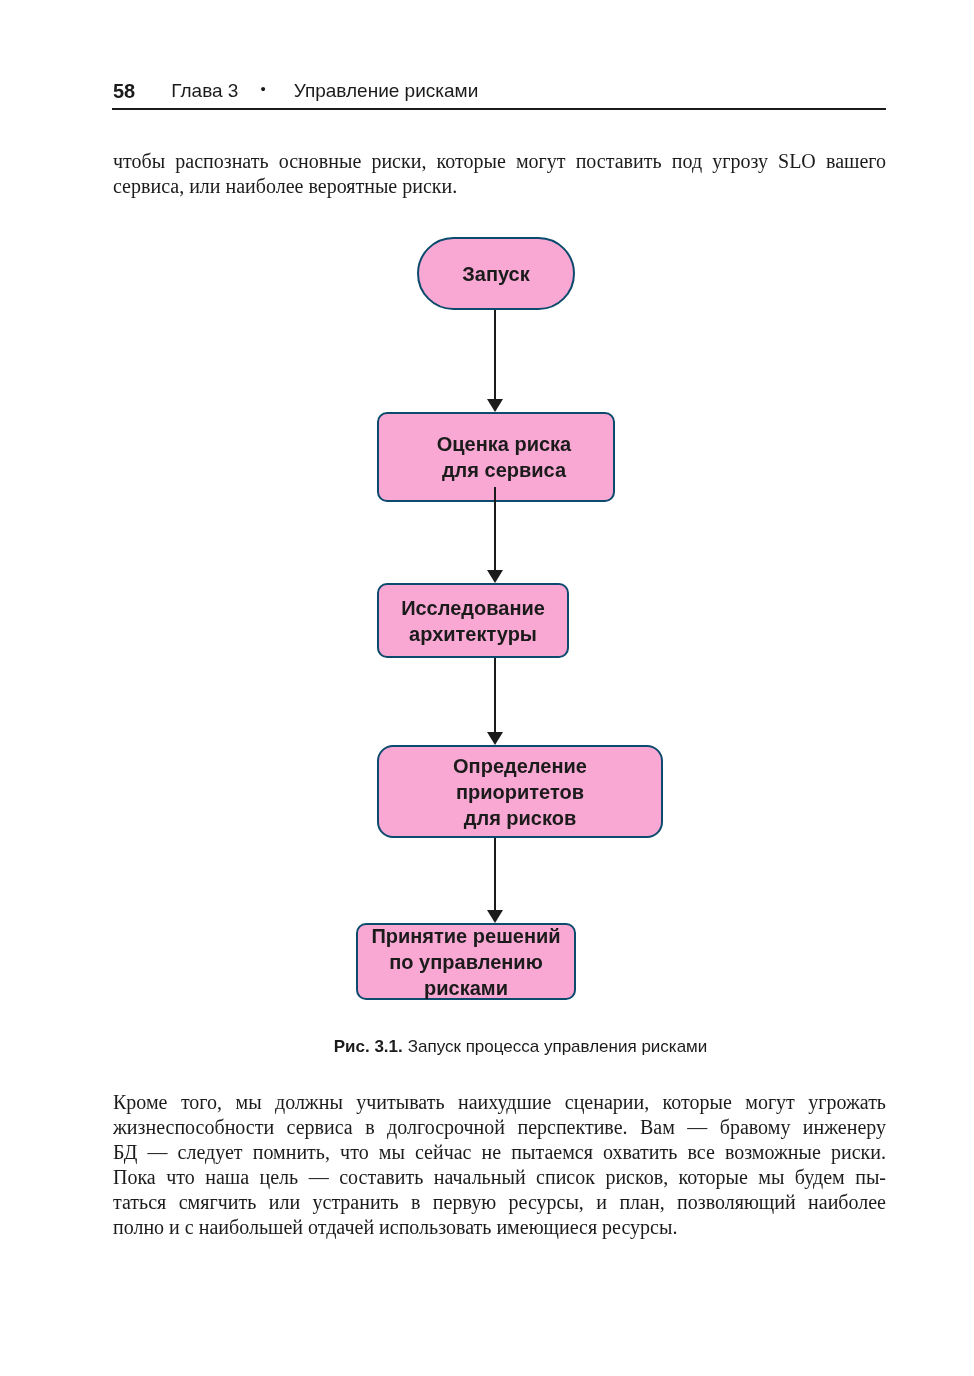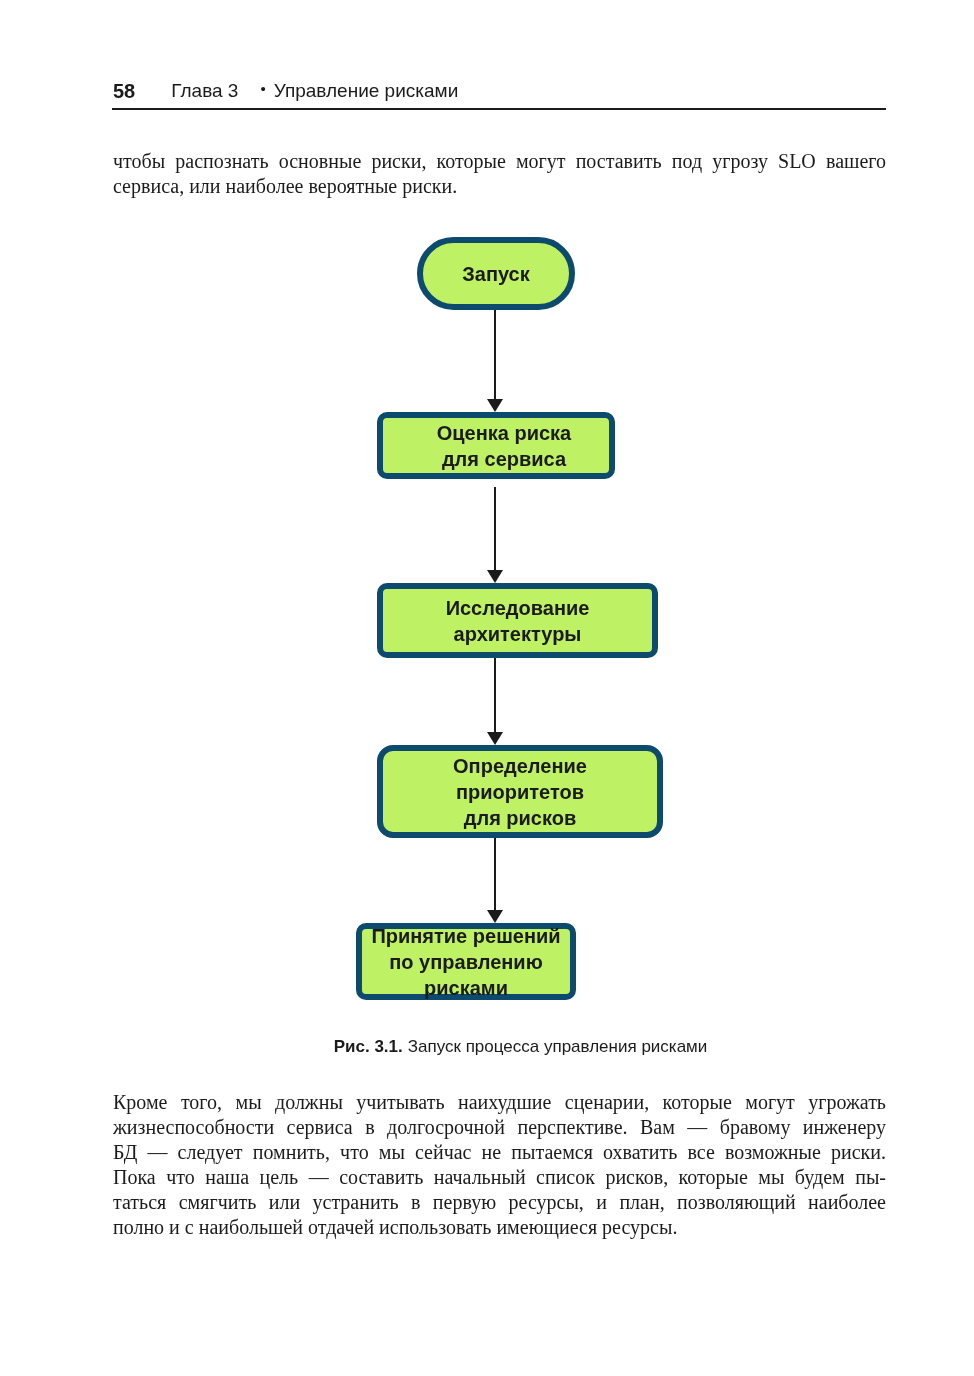--- a/index.html
+++ b/index.html
@@ -15,48 +15,48 @@
   
   .running-head{
     position:absolute;left:113px;top:80px;width:773px;
     font-family:"Liberation Sans", sans-serif;
     font-size:19px;line-height:22px;
     display:flex;align-items:flex-end;white-space:nowrap;
   }
   .page-number{font-weight:bold;font-size:20px;}
   .chapter-label{margin-left:36px;}
   .bullet-sep{margin-left:22px;font-size:15px;position:relative;top:-2px;}
-  .chapter-title{margin-left:8px;}
+  .chapter-title{margin-left:28px;}
   .head-rule{
     position:absolute;left:112px;top:108px;width:774px;height:2px;
     background:#1b1b1b;
   }
   
   .para{
     position:absolute;left:113px;width:773px;
     font-size:20px;line-height:25px;
   }
   .para-intro{top:149px;}
   .para-closing{top:1090px;font-family:Liberation Serif, serif;}
   .jline{text-align:justify;text-align-last:justify;}
   .lline{text-align:left;}
   
   .flow-node{
     position:absolute;
-    border:6px solid #0c4a6e;
-    background:#bef264;
+    border:2px solid #0c4a6e;
+    background:#f9a8d4;
     display:flex;flex-direction:column;justify-content:center;align-items:center;
     font-family:"Liberation Sans", sans-serif;
     font-weight:bold;font-size:20px;line-height:26px;
     text-align:center;box-sizing:border-box;
   }
   .node-stadium{left:417px;top:237px;width:158px;height:73px;border-radius:37px;}
   .node-box{border-radius:10px;}
-  .node-risk-assessment{left:377px;top:412px;width:238px;height:67px;padding-left:16px;}
-  .node-architecture{left:377px;top:583px;width:281px;height:75px;}
+  .node-risk-assessment{left:377px;top:412px;width:238px;height:90px;padding-left:16px;}
+  .node-architecture{left:377px;top:583px;width:192px;height:75px;}
   .node-prioritization{left:377px;top:745px;width:286px;height:93px;border-radius:16px;}
   .node-decision{left:356px;top:923px;width:220px;height:77px;}
   .flow-arrow{
     position:absolute;left:487px;width:16px;
     display:flex;flex-direction:column;align-items:center;
   }
   .arrow-1{top:310px;height:102px;}
   .arrow-2{top:487px;height:96px;}
   .arrow-3{top:658px;height:87px;}
   .arrow-4{top:838px;height:85px;}

